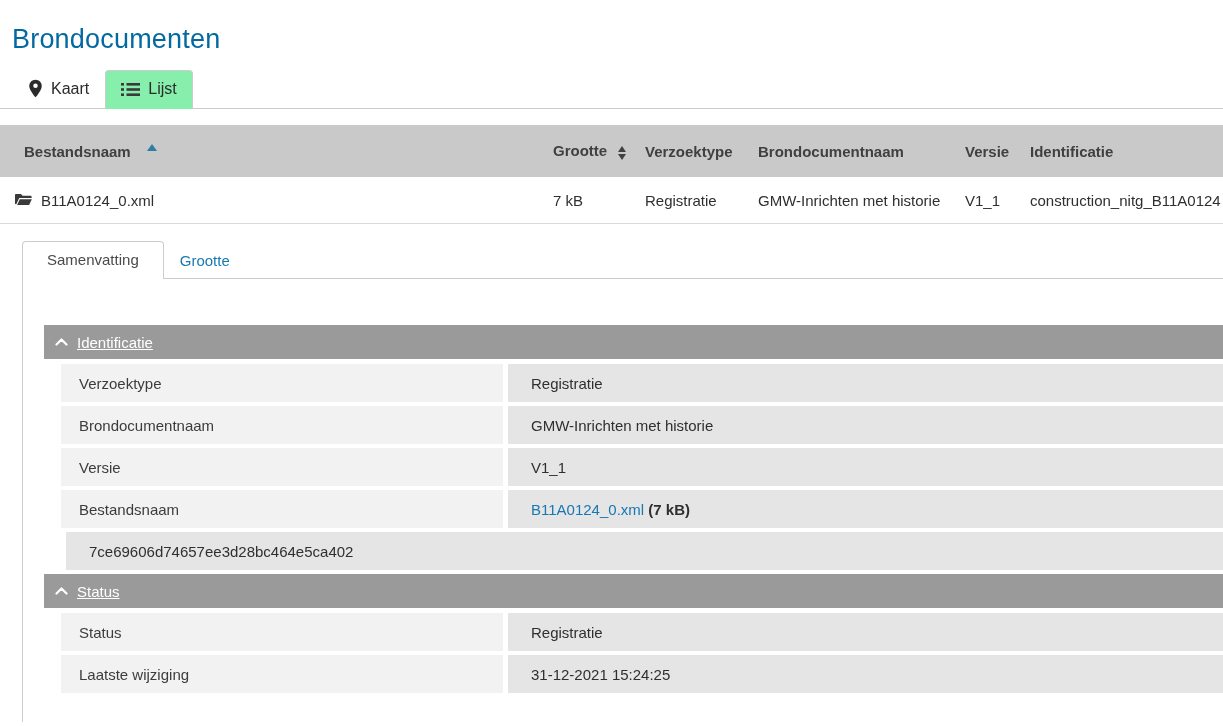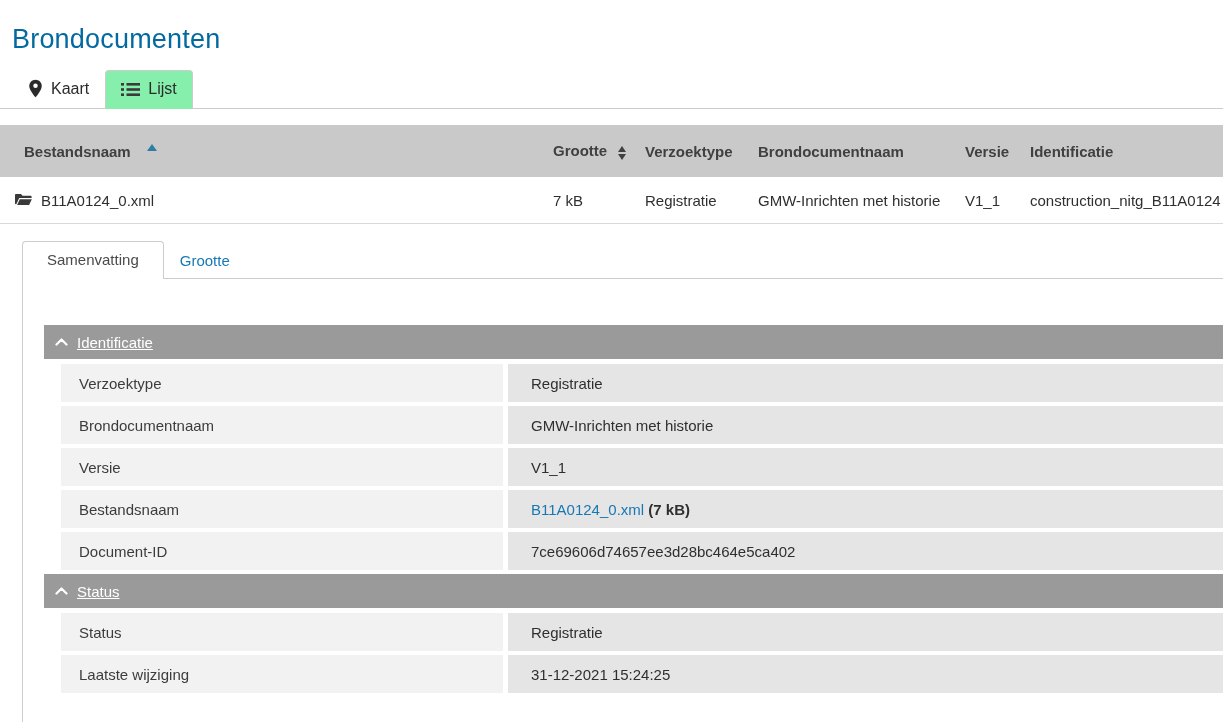--- a/index.html
+++ b/index.html
@@ -165,21 +165,20 @@
   </div>
   <div class="kv-row">
     <div class="kv-label">Bestandsnaam</div>
     <div class="kv-gap"></div>
     <div class="kv-value">
       <span class="file-link">B11A0124_0.xml</span>
         <span class="suffix"> (7 kB)</span>
     </div>
   </div>
   <div class="kv-row">
-    <div class="kv-label">Document-ID</div>
     <div class="kv-gap"></div>
     <div class="kv-value">7ce69606d74657ee3d28bc464e5ca402</div>
   </div>
 
   <div class="section-header">
     <span class="icon">
       <svg width="13" height="8" viewBox="0 0 13 8">
         <polyline points="1.5,6.5 6.5,1.5 11.5,6.5" fill="none" stroke="#ffffff" stroke-width="2.2" stroke-linecap="round" stroke-linejoin="round"></polyline>
       </svg>
     </span>

